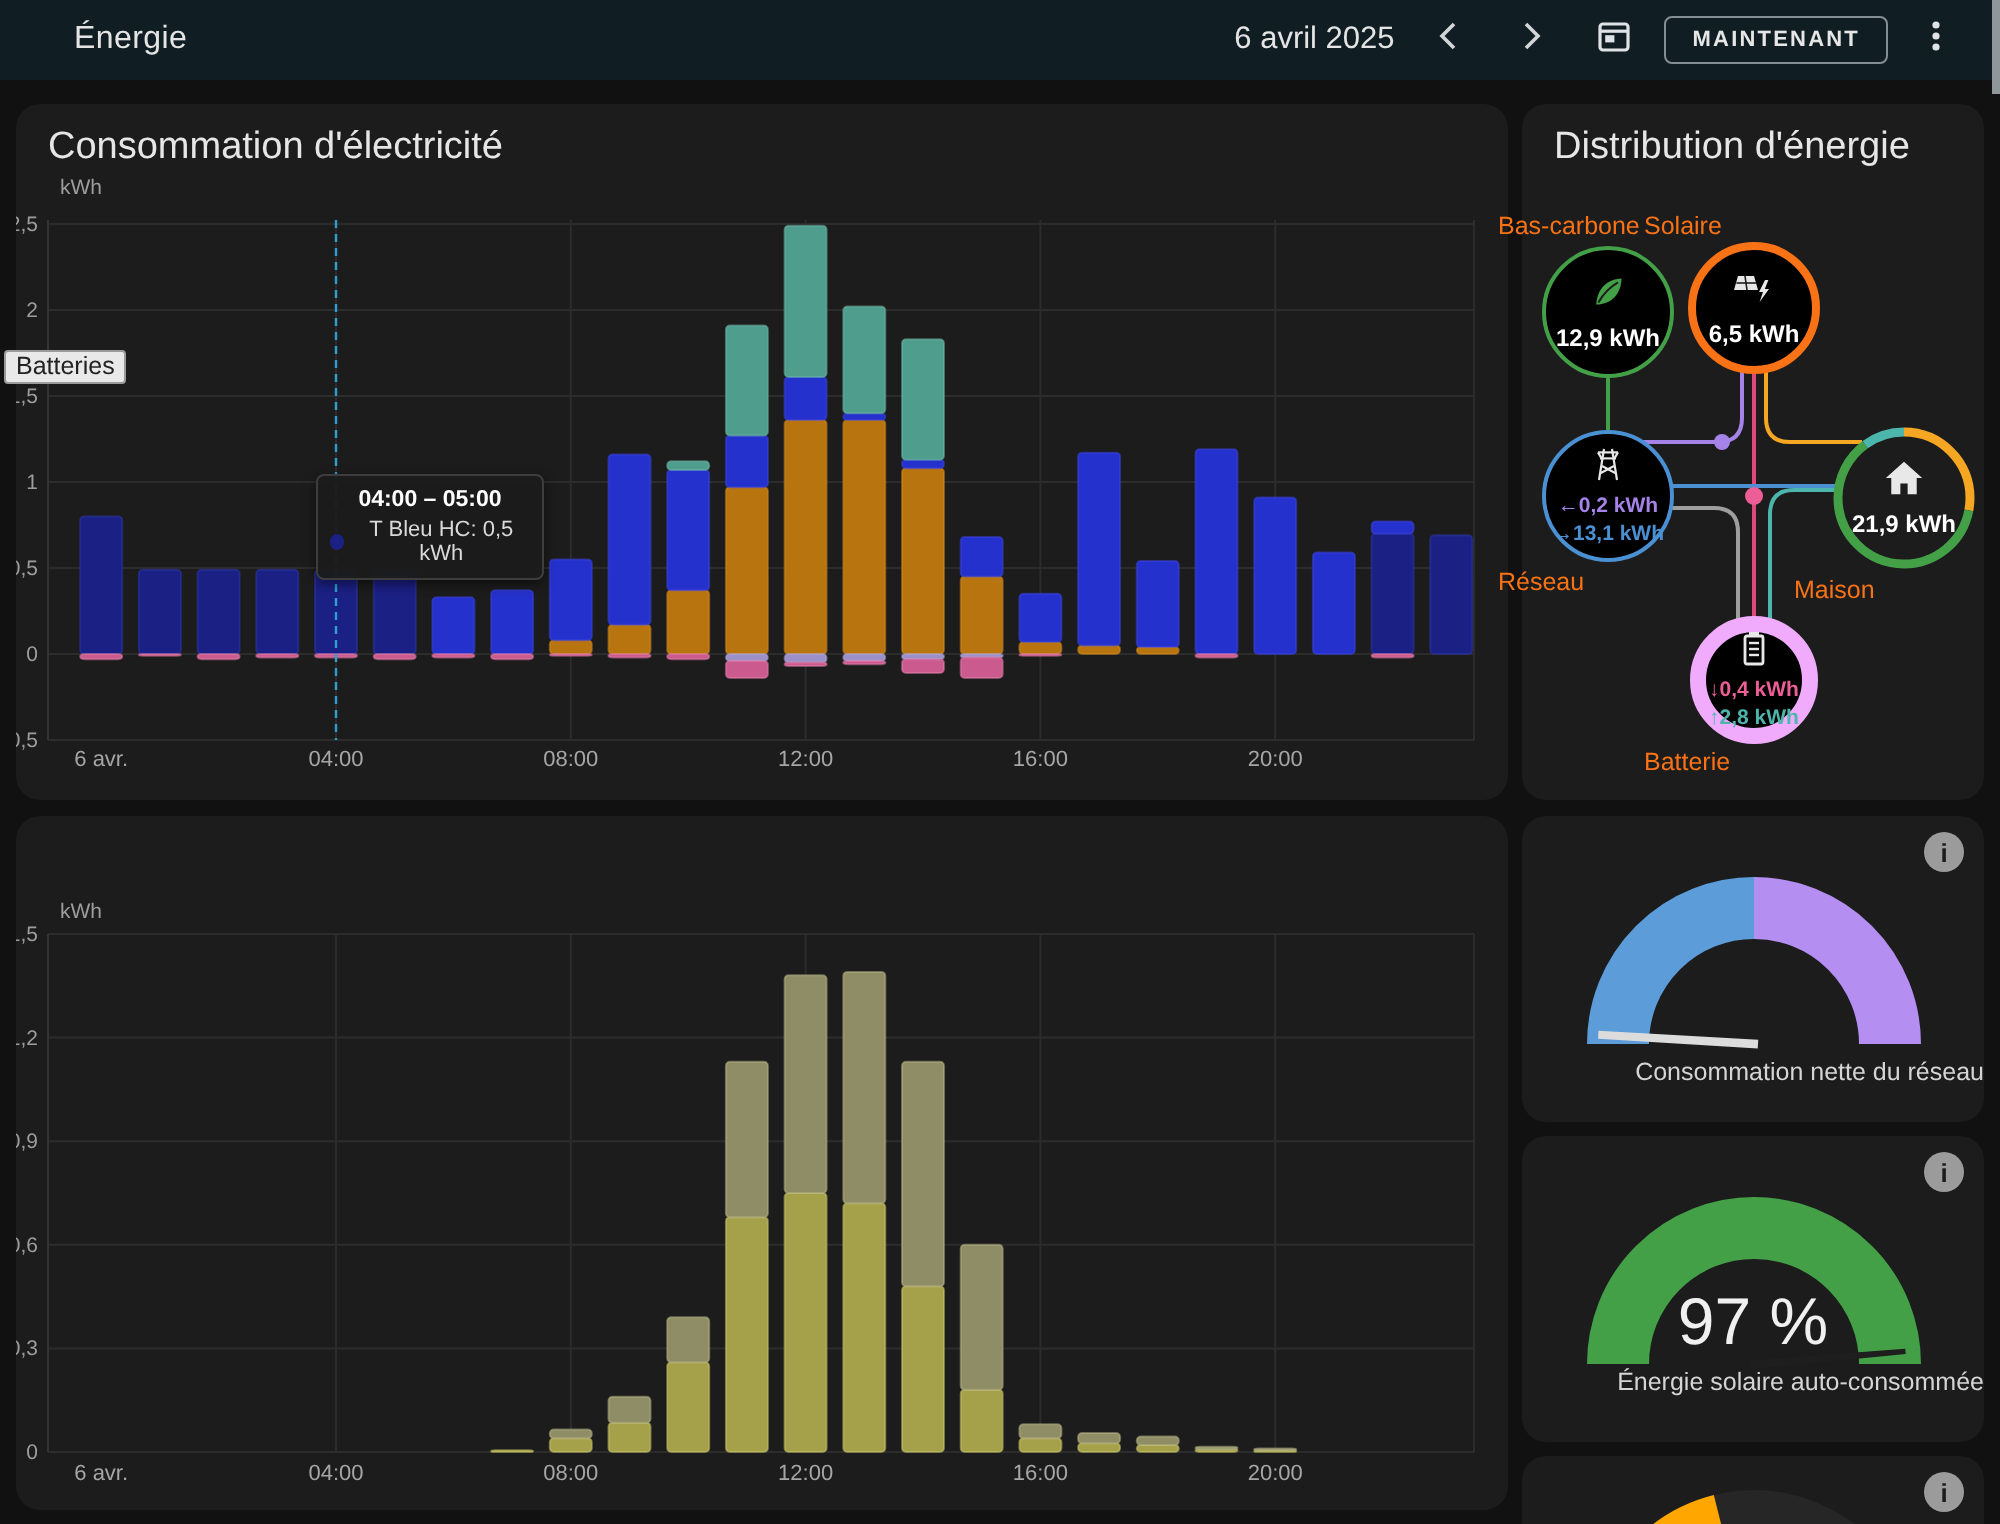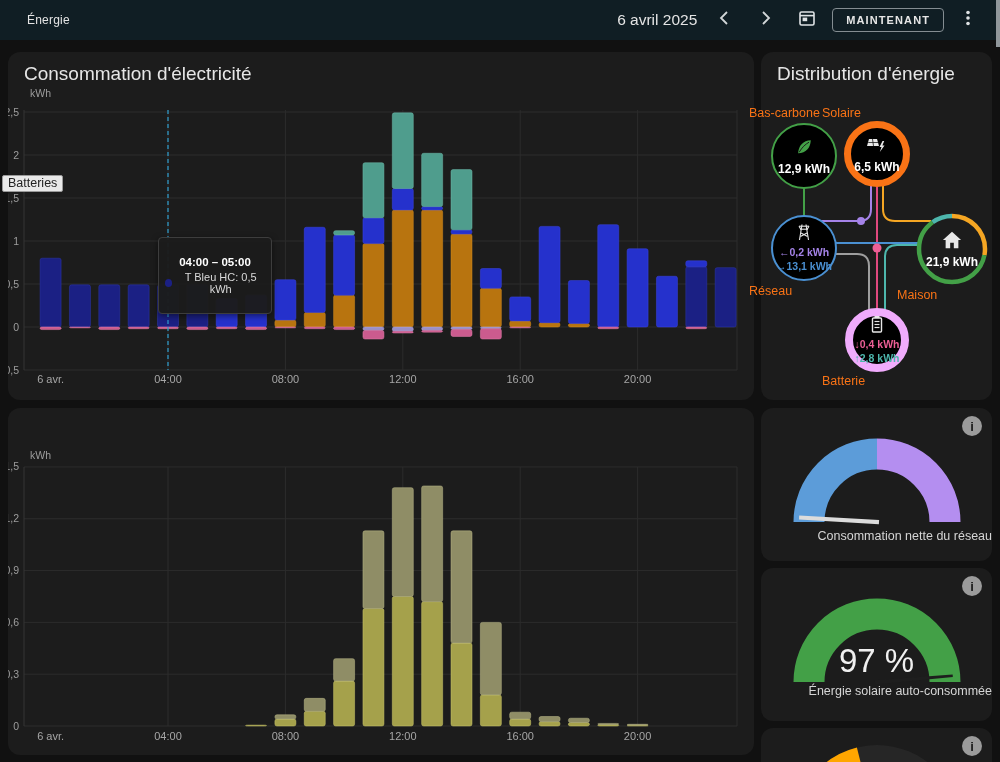--- a/index.html
+++ b/index.html
@@ -1,35 +1,35 @@
 <!DOCTYPE html>
 <html lang="fr"><head>
 <meta charset="utf-8">
 <style>
   html,body{margin:0;padding:0;width:1000px;height:762px;overflow:hidden;
     background:#111111;font-family:"Liberation Sans","DejaVu Sans",sans-serif;}
   *{box-sizing:border-box;}
   
   .topbar{position:absolute;left:0;top:0;width:1000px;height:40px;background:#101e24;
     display:flex;align-items:center;color:#e4e4e4;}
-  .topbar-title{margin-left:27px;font-size:12px;letter-spacing:.2px;}
+  .topbar-title{margin-left:37px;font-size:16px;letter-spacing:.2px;}
   .topbar-right{position:absolute;right:18px;top:0;height:40px;display:flex;align-items:center;}
   .date-label{font-size:15.5px;margin-right:14px;}
   .icon-btn{width:28px;height:28px;display:flex;align-items:center;justify-content:center;
     cursor:pointer;border-radius:50%;}
   .now-btn{margin-left:11px;margin-right:10px;border:1px solid #848d92;border-radius:4px;
     padding:5px 13px;font-size:11px;font-weight:bold;letter-spacing:1.1px;color:#e6e6e6;cursor:pointer;}
   .scrollbar{position:absolute;right:0;top:0;width:4px;height:47px;background:#90979b;}
   
   .card{position:absolute;background:#1c1c1c;border-radius:12px;}
   .card-title{position:absolute;left:16px;top:11px;font-size:19px;color:#e6e6e6;}
   .chart-svg{position:absolute;left:0;top:0;}
   
   .chart-tooltip{position:absolute;left:150px;top:185px;width:114px;background:rgba(28,28,28,.97);
-    border:1px solid #3d3d3d;border-radius:4px;padding:18px 6px;text-align:center;z-index:5;
+    border:1px solid #3d3d3d;border-radius:4px;padding:6px 6px;text-align:center;z-index:5;
     box-shadow:0 2px 6px rgba(0,0,0,.5);}
   .tt-time{font-size:11.5px;font-weight:bold;color:#ffffff;margin-bottom:3px;}
   .tt-row{font-size:11px;color:#d9d9d9;display:flex;align-items:center;justify-content:center;gap:4px;}
   .tt-dot{width:8px;height:8px;border-radius:50%;display:inline-block;}
   .floating-label{position:absolute;left:2px;top:175px;z-index:9;background:#e9e9e9;color:#222;
     border:1px solid #9a9a9a;border-radius:2px;font-size:12.5px;padding:0 5px 1px;}
   
   .dist-svg{position:absolute;left:0;top:0;z-index:1;}
   .node{position:absolute;z-index:2;border-radius:50%;background:#000000;display:flex;
     flex-direction:column;align-items:center;justify-content:center;gap:1px;}
@@ -279,21 +279,21 @@
   <div class="node" style="left:10px;top:71px;width:66px;height:66px;border:2px solid #43a047;">
     <span>
       <svg width="20" height="20" viewBox="0 0 20 20">
         <path d="M16.8,3.2 C9.2,3.6 4.6,8.4 4.1,16.3 C12,15.9 16.4,11 16.8,3.2 Z" fill="#43a047"></path>
         <path d="M5.2,15.2 C8,10.4 11.2,7.4 15,5.2" stroke="#1c1c1c" stroke-width="1" fill="none"></path>
       </svg>
     </span>
     <span class="node-value">12,9 kWh</span>
   </div>
 
-  <div class="node" style="left:83px;top:69px;width:66px;height:66px;border:7px solid #f97316;align-items:center;">
+  <div class="node" style="left:83px;top:69px;width:66px;height:66px;border:4px solid #f97316;align-items:center;">
     <span>
       <svg width="22" height="20" viewBox="0 0 22 20">
         <polygon points="3,4 11,4 13,11 1,11" fill="#e8e8e8"></polygon>
         <line x1="6.5" y1="4" x2="7.5" y2="11" stroke="#1c1c1c" stroke-width="0.8"></line>
         <line x1="2.2" y1="7.5" x2="12" y2="7.5" stroke="#1c1c1c" stroke-width="0.8"></line>
         <polygon points="16.5,6 13.5,12 15.5,12 13.8,17 18.5,10.5 16.4,10.5 18.2,6" fill="#e8e8e8"></polygon>
       </svg>
     </span>
     <span class="node-value">6,5 kWh</span>
   </div>

